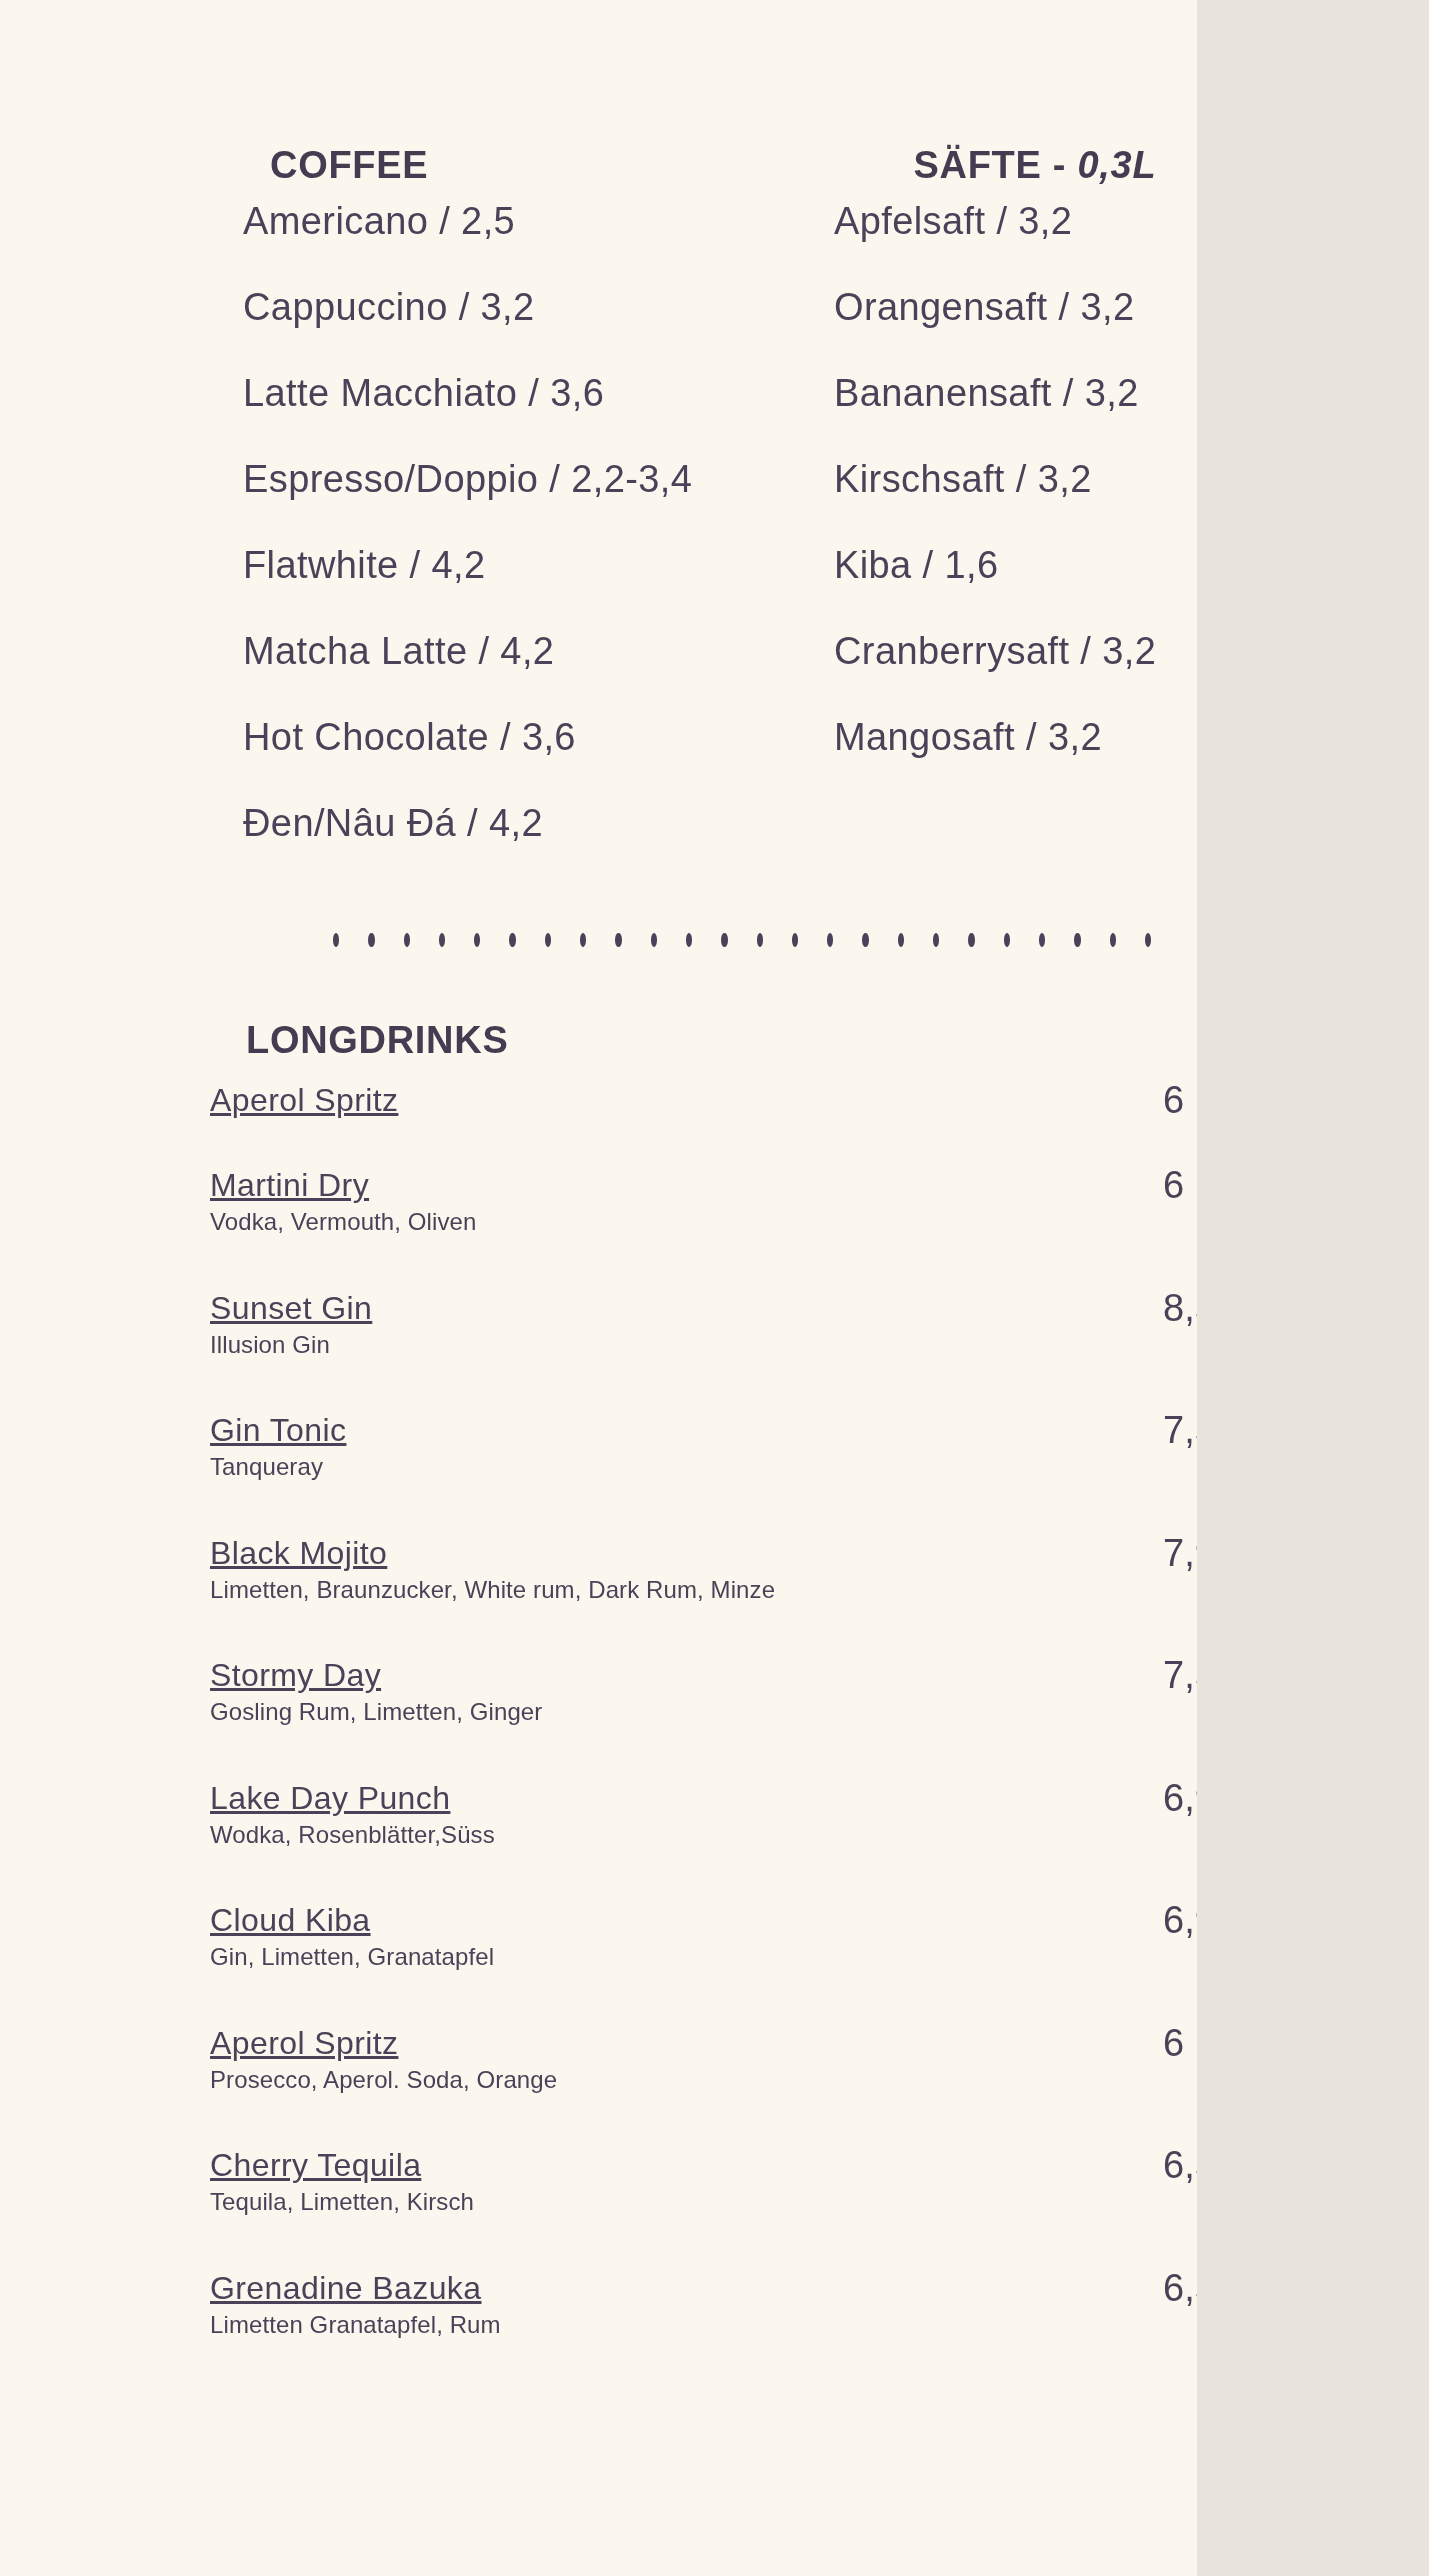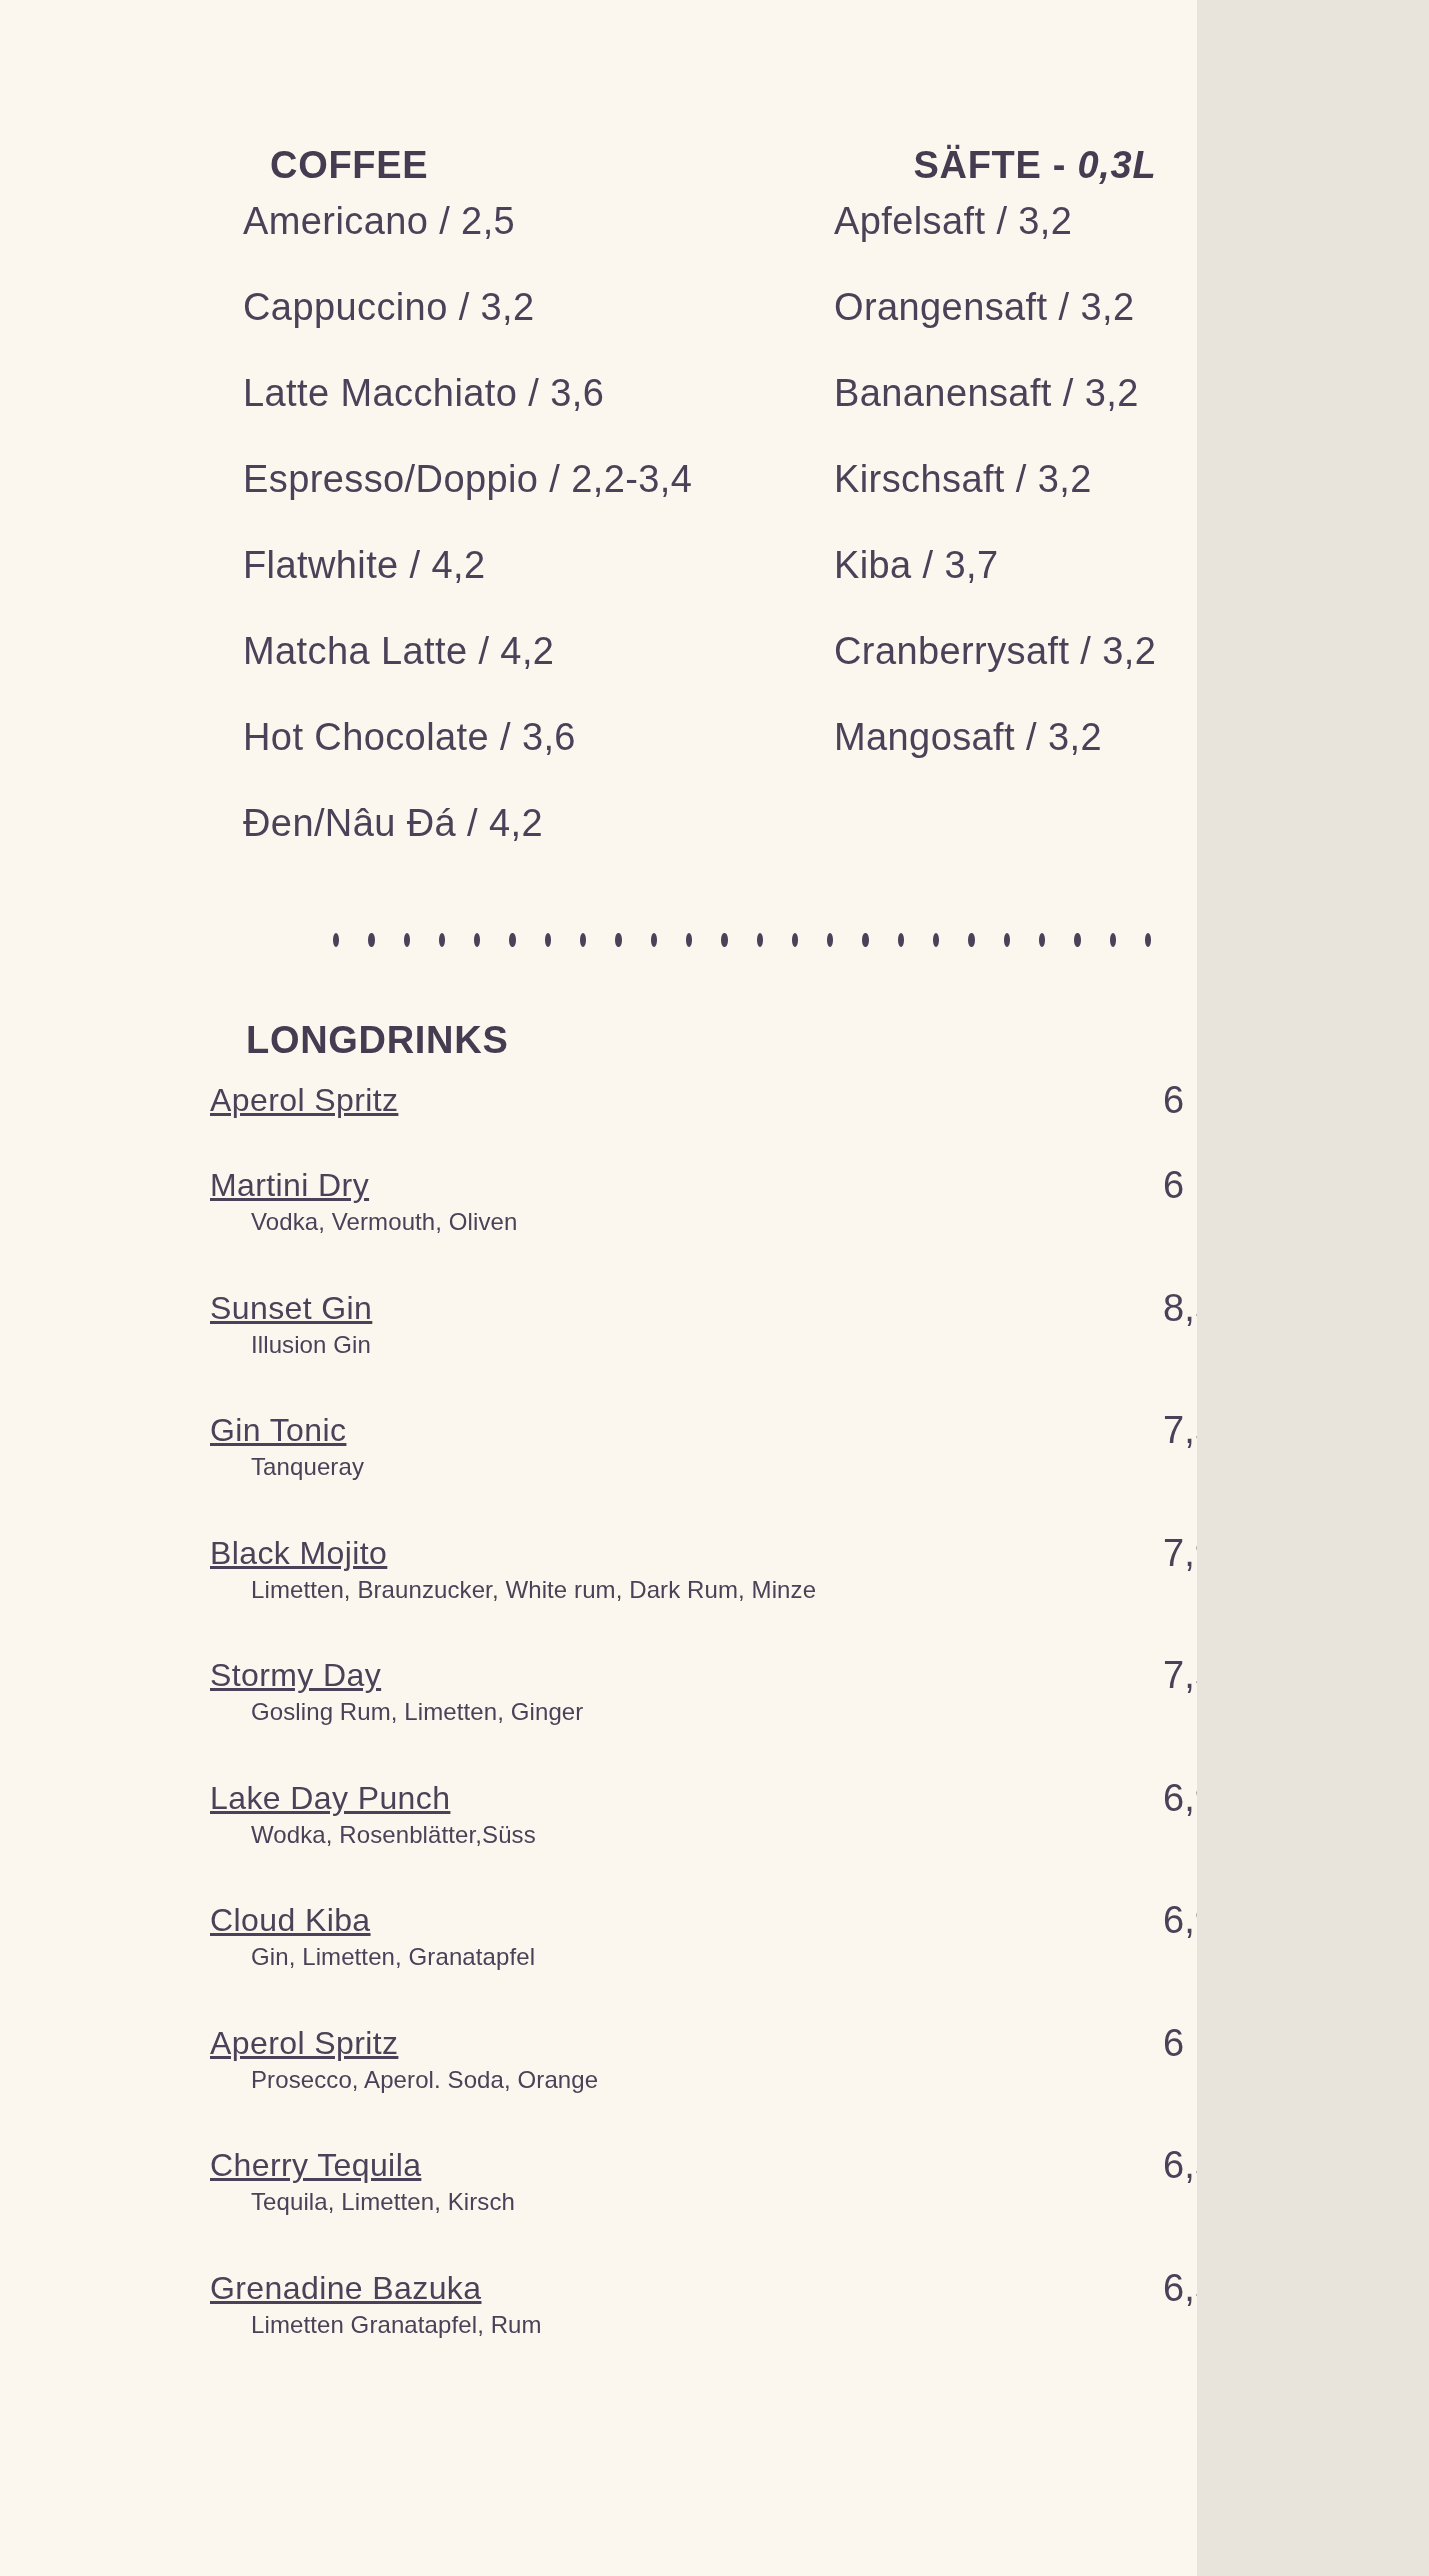--- a/index.html
+++ b/index.html
@@ -41,21 +41,21 @@
   .ld-name{
     font-size:32px;line-height:39px;font-weight:500;
     letter-spacing:0.4px;margin-bottom:4.9px;white-space:nowrap;text-decoration:underline;
   }
   .ld-price{
     position:absolute;left:953px;top:0;
     font-size:38px;line-height:39px;font-weight:500;
   }
   .ld-desc{
     font-size:24px;line-height:24.6px;min-height:24.6px;
-    font-weight:400;letter-spacing:0.1px;white-space:nowrap;margin-left:41px;
+    font-weight:400;letter-spacing:0.1px;white-space:nowrap;
   }
 </style>
 </head>
 <body>
 
 <div class="page">
 
   <div class="col col-coffee">
     <div class="sec-title">COFFEE</div>
     <div class="simple-item">Americano / 2,5</div>
@@ -67,21 +67,21 @@
     <div class="simple-item">Hot Chocolate / 3,6</div>
     <div class="simple-item">Đen/Nâu Đá / 4,2</div>
   </div>
 
   <div class="col col-juices">
     <div class="sec-title"><span>SÄFTE -</span> <span class="title-italic">0,3L</span></div>
     <div class="simple-item">Apfelsaft / 3,2</div>
     <div class="simple-item">Orangensaft / 3,2</div>
     <div class="simple-item">Bananensaft / 3,2</div>
     <div class="simple-item">Kirschsaft / 3,2</div>
-    <div class="simple-item">Kiba / 3,7</div>
+    <div class="simple-item">Kiba / 1,6</div>
     <div class="simple-item">Cranberrysaft / 3,2</div>
     <div class="simple-item">Mangosaft / 3,2</div>
   </div>
 
   <div class="divider">
     <i></i>
       <i></i>
       <i></i>
       <i></i>
       <i></i>

